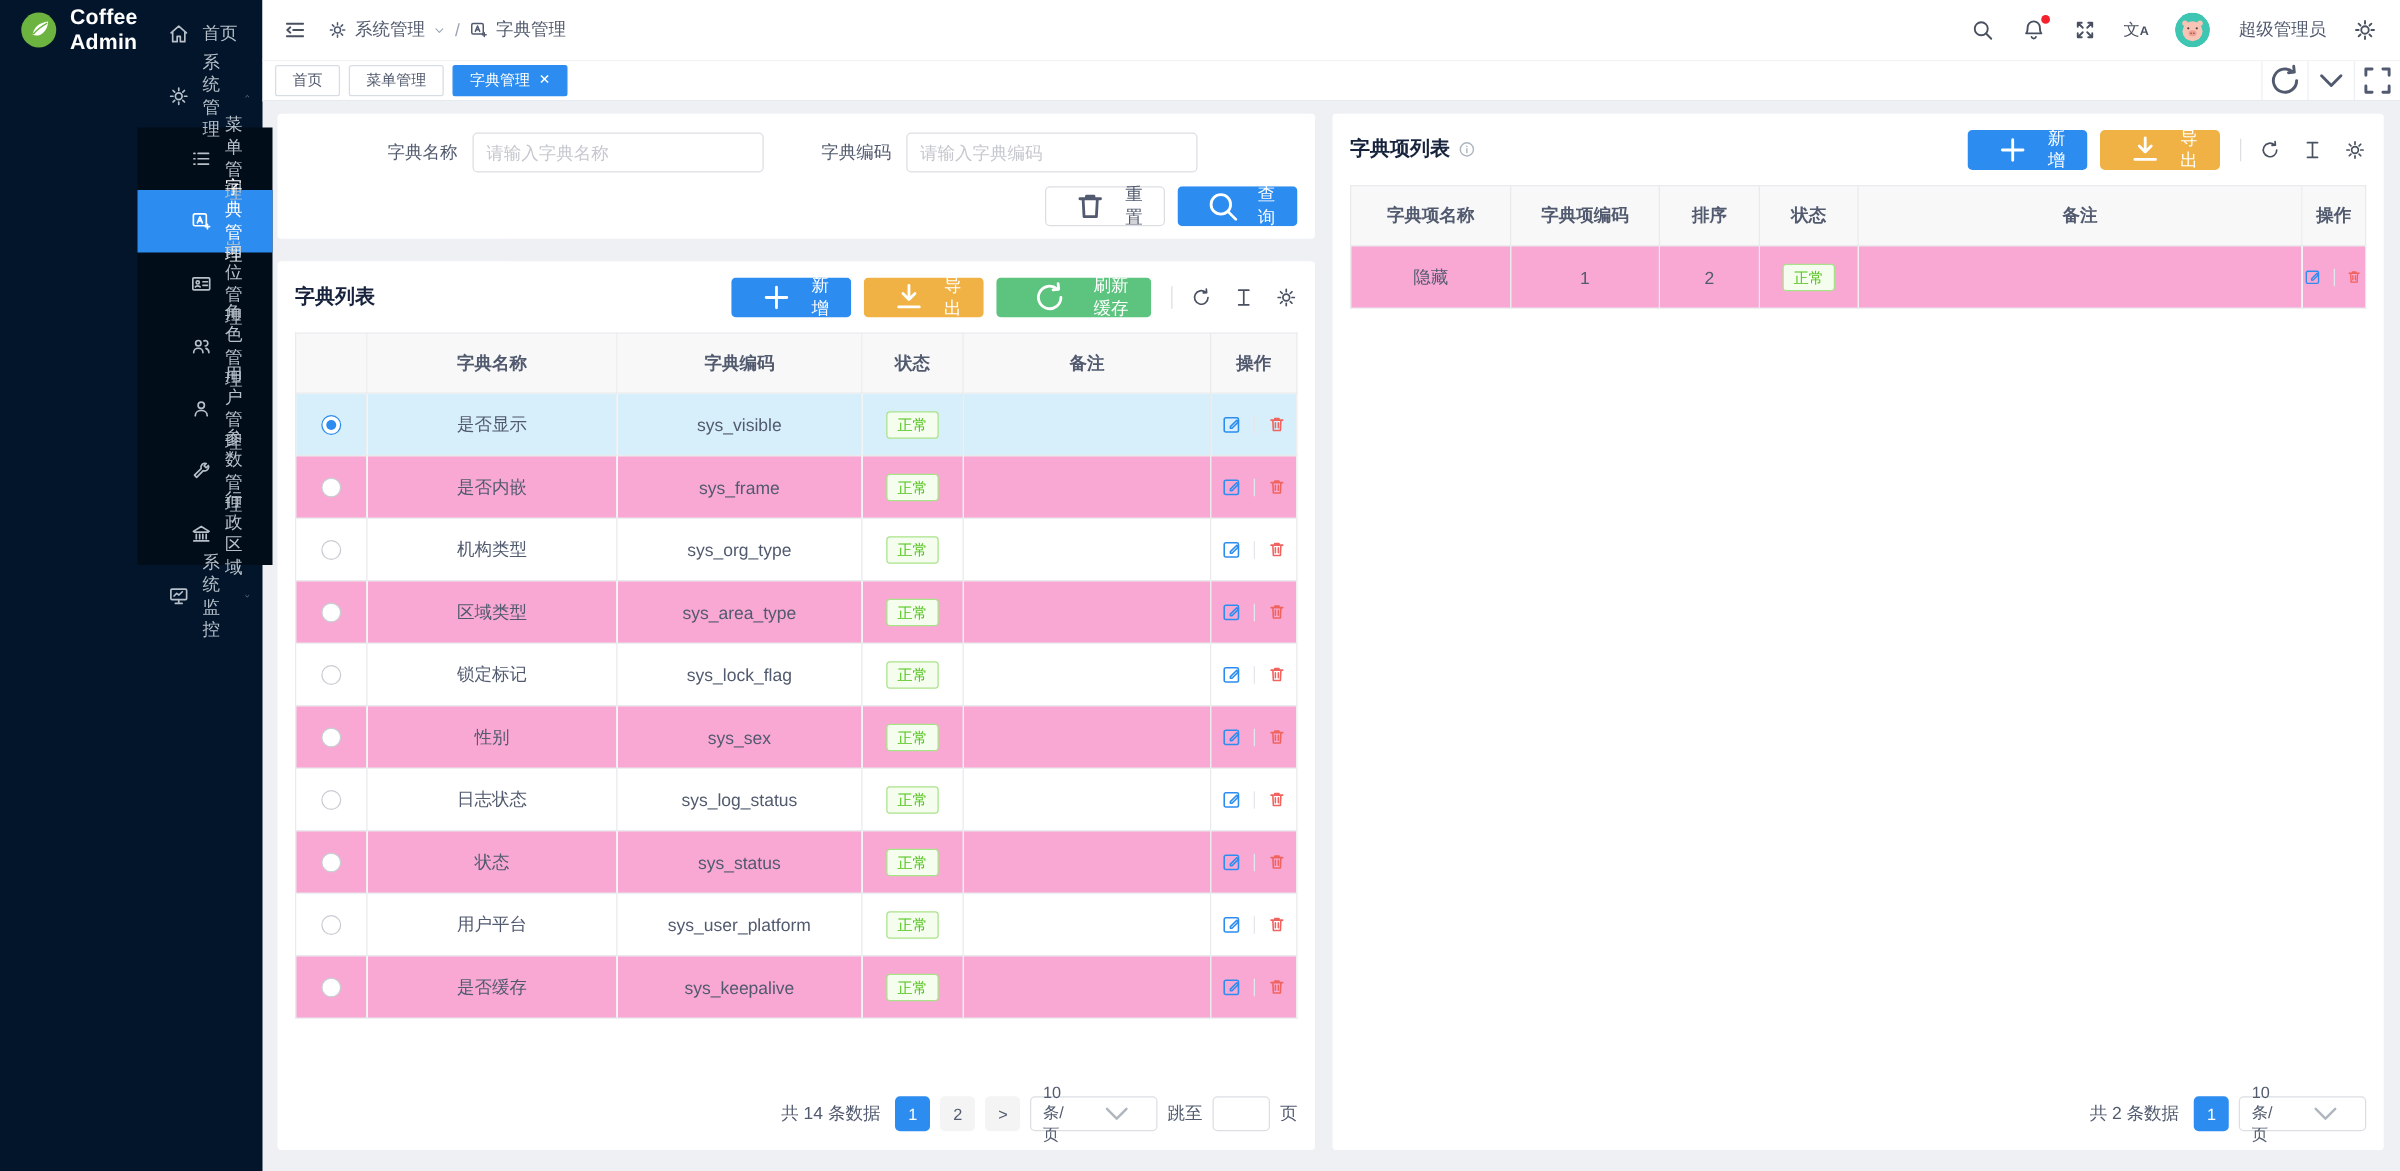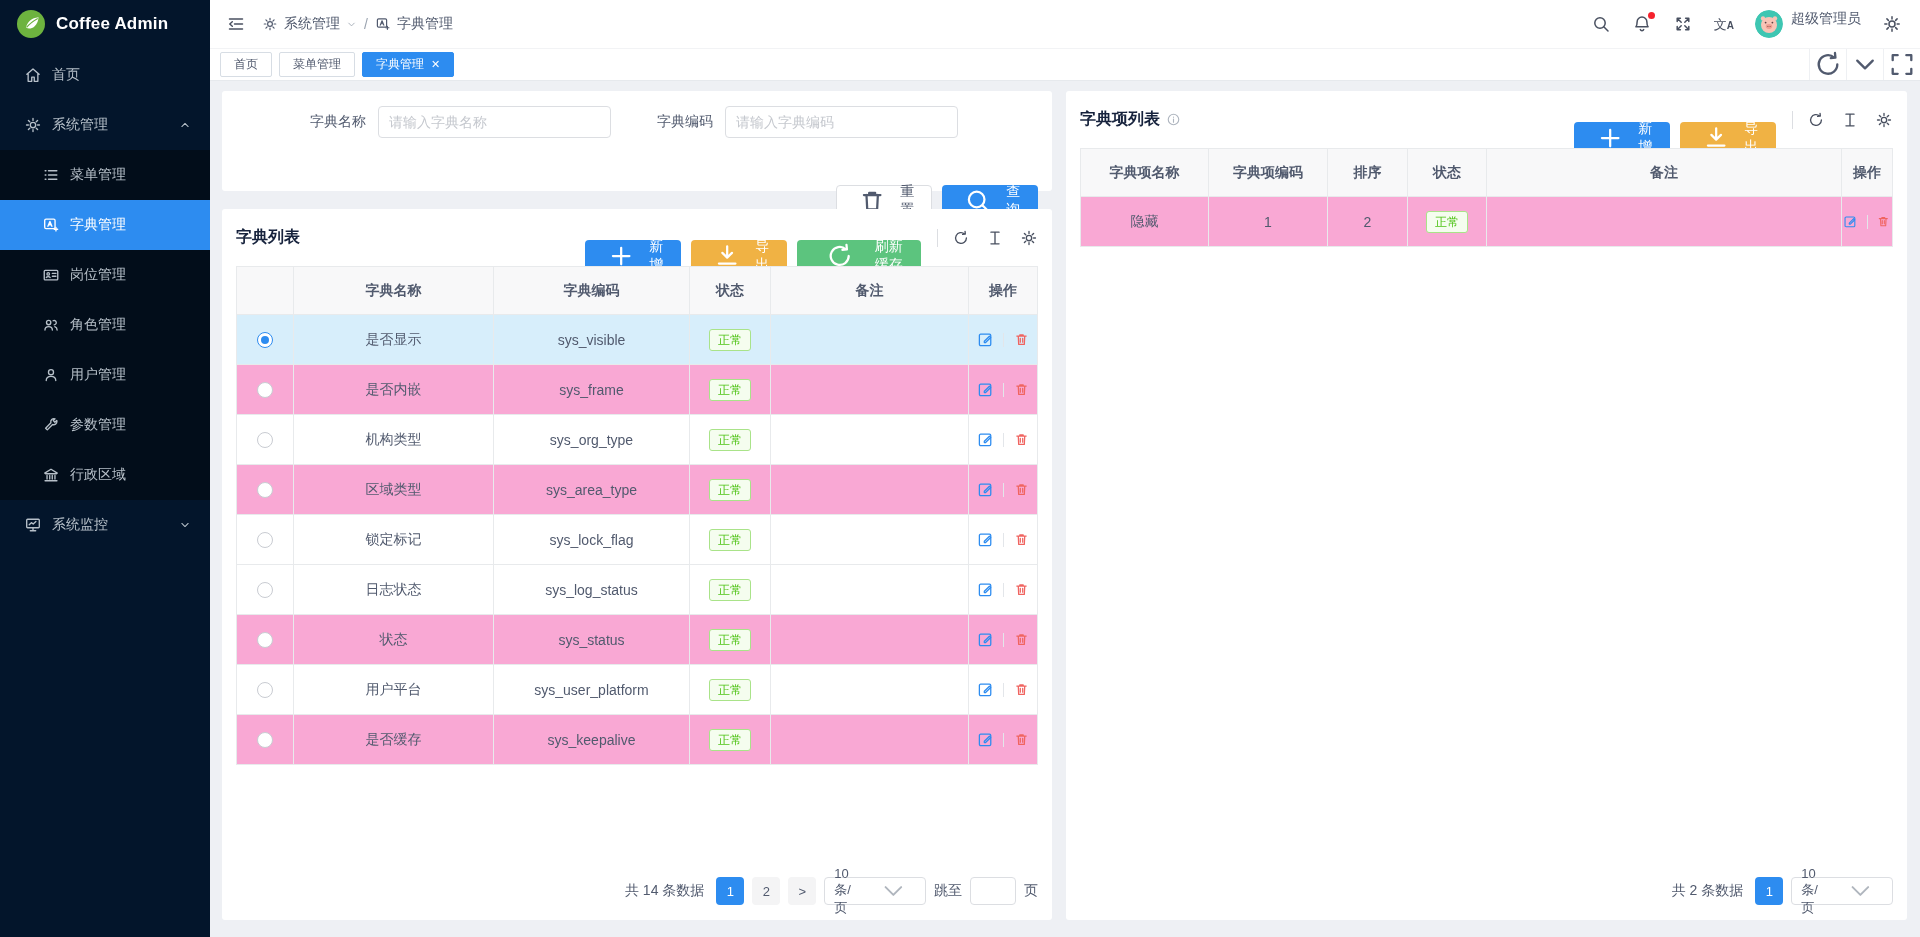--- a/index.html
+++ b/index.html
@@ -1,42 +1,42 @@
 <!DOCTYPE html>
 <html><head>
 <meta charset="utf-8">
 <style>
   * { box-sizing: border-box; }
   html,body { margin:0; width:1920px; height:937px; overflow:hidden;
     font-family:"Liberation Sans", sans-serif; background:#eef0f4; color:#515a6e; }
   .app { display:flex; width:100%; height:100%; }
 
   
-  .sidebar { width:210px; flex-shrink:0; background:#03152b; color:#b7c0c9; display:flex; flex-direction:column; }
+  .sidebar { width:210px; flex-shrink:0; background:#03152b; color:#b7c0c9; display:flex; flex-direction:row; }
   .logo { height:48px; display:flex; align-items:center; gap:10px; padding-left:16px; }
   .logo-text { color:#fff; font-weight:bold; font-size:17px; letter-spacing:.2px; }
   .menu { flex:1; padding-top:2px; }
   .menu-item { height:50px; display:flex; align-items:center; gap:10px; padding:0 18px 0 24px; font-size:14px; cursor:pointer; }
   .menu-item .mi-icon { width:18px; height:18px; flex-shrink:0; display:flex; }
   .menu-item .chev { margin-left:auto; width:14px; height:14px; }
   .submenu { background:#020d1a; }
   .submenu .menu-item { padding-left:42px; }
   .menu-item.active { background:#2d8cf0; color:#fff; }
 
   
   .main { flex:1; min-width:0; display:flex; flex-direction:column; }
   .topbar { height:48px; background:#fff; display:flex; align-items:center; padding:0 18px 0 16px; }
   .tb-left { display:flex; align-items:center; gap:16px; color:#495060; }
   .breadcrumb { display:flex; align-items:center; gap:7px; font-size:14px; color:#515a6e; }
   .crumb { display:flex; align-items:center; gap:6px; cursor:pointer; }
   .bc-sep { color:#9aa3af; }
   .tb-right { margin-left:auto; display:flex; align-items:center; gap:21px; color:#495060; }
   .tb-ico { width:20px; height:20px; display:flex; cursor:pointer; position:relative; }
   .dot { position:absolute; top:-2px; right:-3px; width:7px; height:7px; border-radius:50%; background:#f5222d; }
-  .user-chip { display:flex; gap:8px; cursor:pointer; }
+  .user-chip { display:flex; align-items:center; gap:23px; cursor:pointer; }
   .avatar { width:28px; height:28px; border-radius:50%; overflow:hidden; flex-shrink:0; }
   .username { font-size:14px; color:#515a6e; }
   .translate { font-size:13px; color:#495060; line-height:1; cursor:pointer; }
   .translate b { font-size:10px; }
 
   
   .tabstrip { height:33px; background:#fff; border-top:1px solid #f2f3f5; border-bottom:1px solid #e6e9ed; display:flex; align-items:center; padding-left:10px; gap:7px; }
   .tab { height:25px; padding:0 13px; display:flex; align-items:center; gap:7px; border:1px solid #d7dde4; background:#fff; border-radius:2px; font-size:12px; color:#515a6e; cursor:pointer; }
   .tab.active { background:#2d8cf0; border-color:#2d8cf0; color:#fff; }
   .tab-close { font-size:11px; line-height:1; cursor:pointer; }
@@ -50,21 +50,21 @@
   .card { background:#fff; border-radius:3px; }
 
   .search-card { height:100px; padding:15px 14px 0; }
   .search-row { display:flex; align-items:center; padding-left:74px; gap:46px; }
   .field { display:flex; align-items:center; gap:12px; }
   .field label { font-size:14px; color:#515a6e; white-space:nowrap; }
   .field input { width:233px; height:32px; border:1px solid #dcdee2; border-radius:4px; padding:12px 10px; font-size:14px; color:#515a6e; outline:none; font-family:Liberation Sans, sans-serif; }
   .field input::placeholder { color:#c5c8ce; }
   .btn-row { display:flex; justify-content:flex-end; gap:10px; margin-top:11px; }
 
-  .btn { height:32px; padding:0 15px; border-radius:4px; border:1px solid transparent; font-size:14px; display:inline-flex; align-items:center; gap:6px; cursor:pointer; font-family:inherit; background:#fff; color:#515a6e;margin-top:36px; }
+  .btn { height:32px; padding:0 15px; border-radius:4px; border:1px solid transparent; font-size:14px; display:inline-flex; align-items:center; gap:6px; cursor:pointer; font-family:inherit; background:#fff; color:#515a6e; }
   .btn svg { width:14px; height:14px; }
   .btn-default { border-color:#dcdee2; }
   .btn-primary { background:#2d8cf0; color:#fff; }
   .btn-warning { background:#f0b244; color:#fff;align-items:center; }
   .btn-success { background:#5cc47e; color:#fff; }
 
   .list-card, .right-card { flex:1; min-height:0; display:flex; flex-direction:column; padding:0 14px; }
   .card-head { height:57px; display:flex; align-items:center; flex-shrink:0; }
   .card-title { font-size:16px; font-weight:600; color:#17233d; display:flex; align-items:center; gap:6px; }
   .info-ico { width:15px; height:15px; color:#aeb5bf; display:flex; }
@@ -528,20 +528,43 @@
                       </span>
       <span class="op-div"></span>
       <span class="op del">
                         <svg class="ic" viewBox="0 0 20 20">
                           <path d="M4.5 6h11M8 6V4.6h4V6M6.2 6l.5 9.8h6.6l.5-9.8M8.6 8.6v4.6M11.4 8.6v4.6"></path>
                         </svg>
                       </span>
     </span>
                   </td>
   </tr>
+                <tr class="striped">
+    <td><span class="radio"></span></td>
+    <td>性别</td>
+    <td>sys_sex</td>
+    <td><span class="badge">正常</span></td>
+    <td></td>
+    <td>
+                    <span class="ops">
+      <span class="op edit">
+                        <svg class="ic" viewBox="0 0 20 20">
+                          <rect x="2.8" y="3.8" width="13.4" height="13.4" rx="1.5"></rect>
+                          <path d="M8.6 12.1l6-6 1.5 1.5-6 6H8.6z"></path>
+                        </svg>
+                      </span>
+      <span class="op-div"></span>
+      <span class="op del">
+                        <svg class="ic" viewBox="0 0 20 20">
+                          <path d="M4.5 6h11M8 6V4.6h4V6M6.2 6l.5 9.8h6.6l.5-9.8M8.6 8.6v4.6M11.4 8.6v4.6"></path>
+                        </svg>
+                      </span>
+    </span>
+                  </td>
+  </tr>
                 <tr>
     <td><span class="radio"></span></td>
     <td>日志状态</td>
     <td>sys_log_status</td>
     <td><span class="badge">正常</span></td>
     <td></td>
     <td>
                     <span class="ops">
       <span class="op edit">
                         <svg class="ic" viewBox="0 0 20 20">

